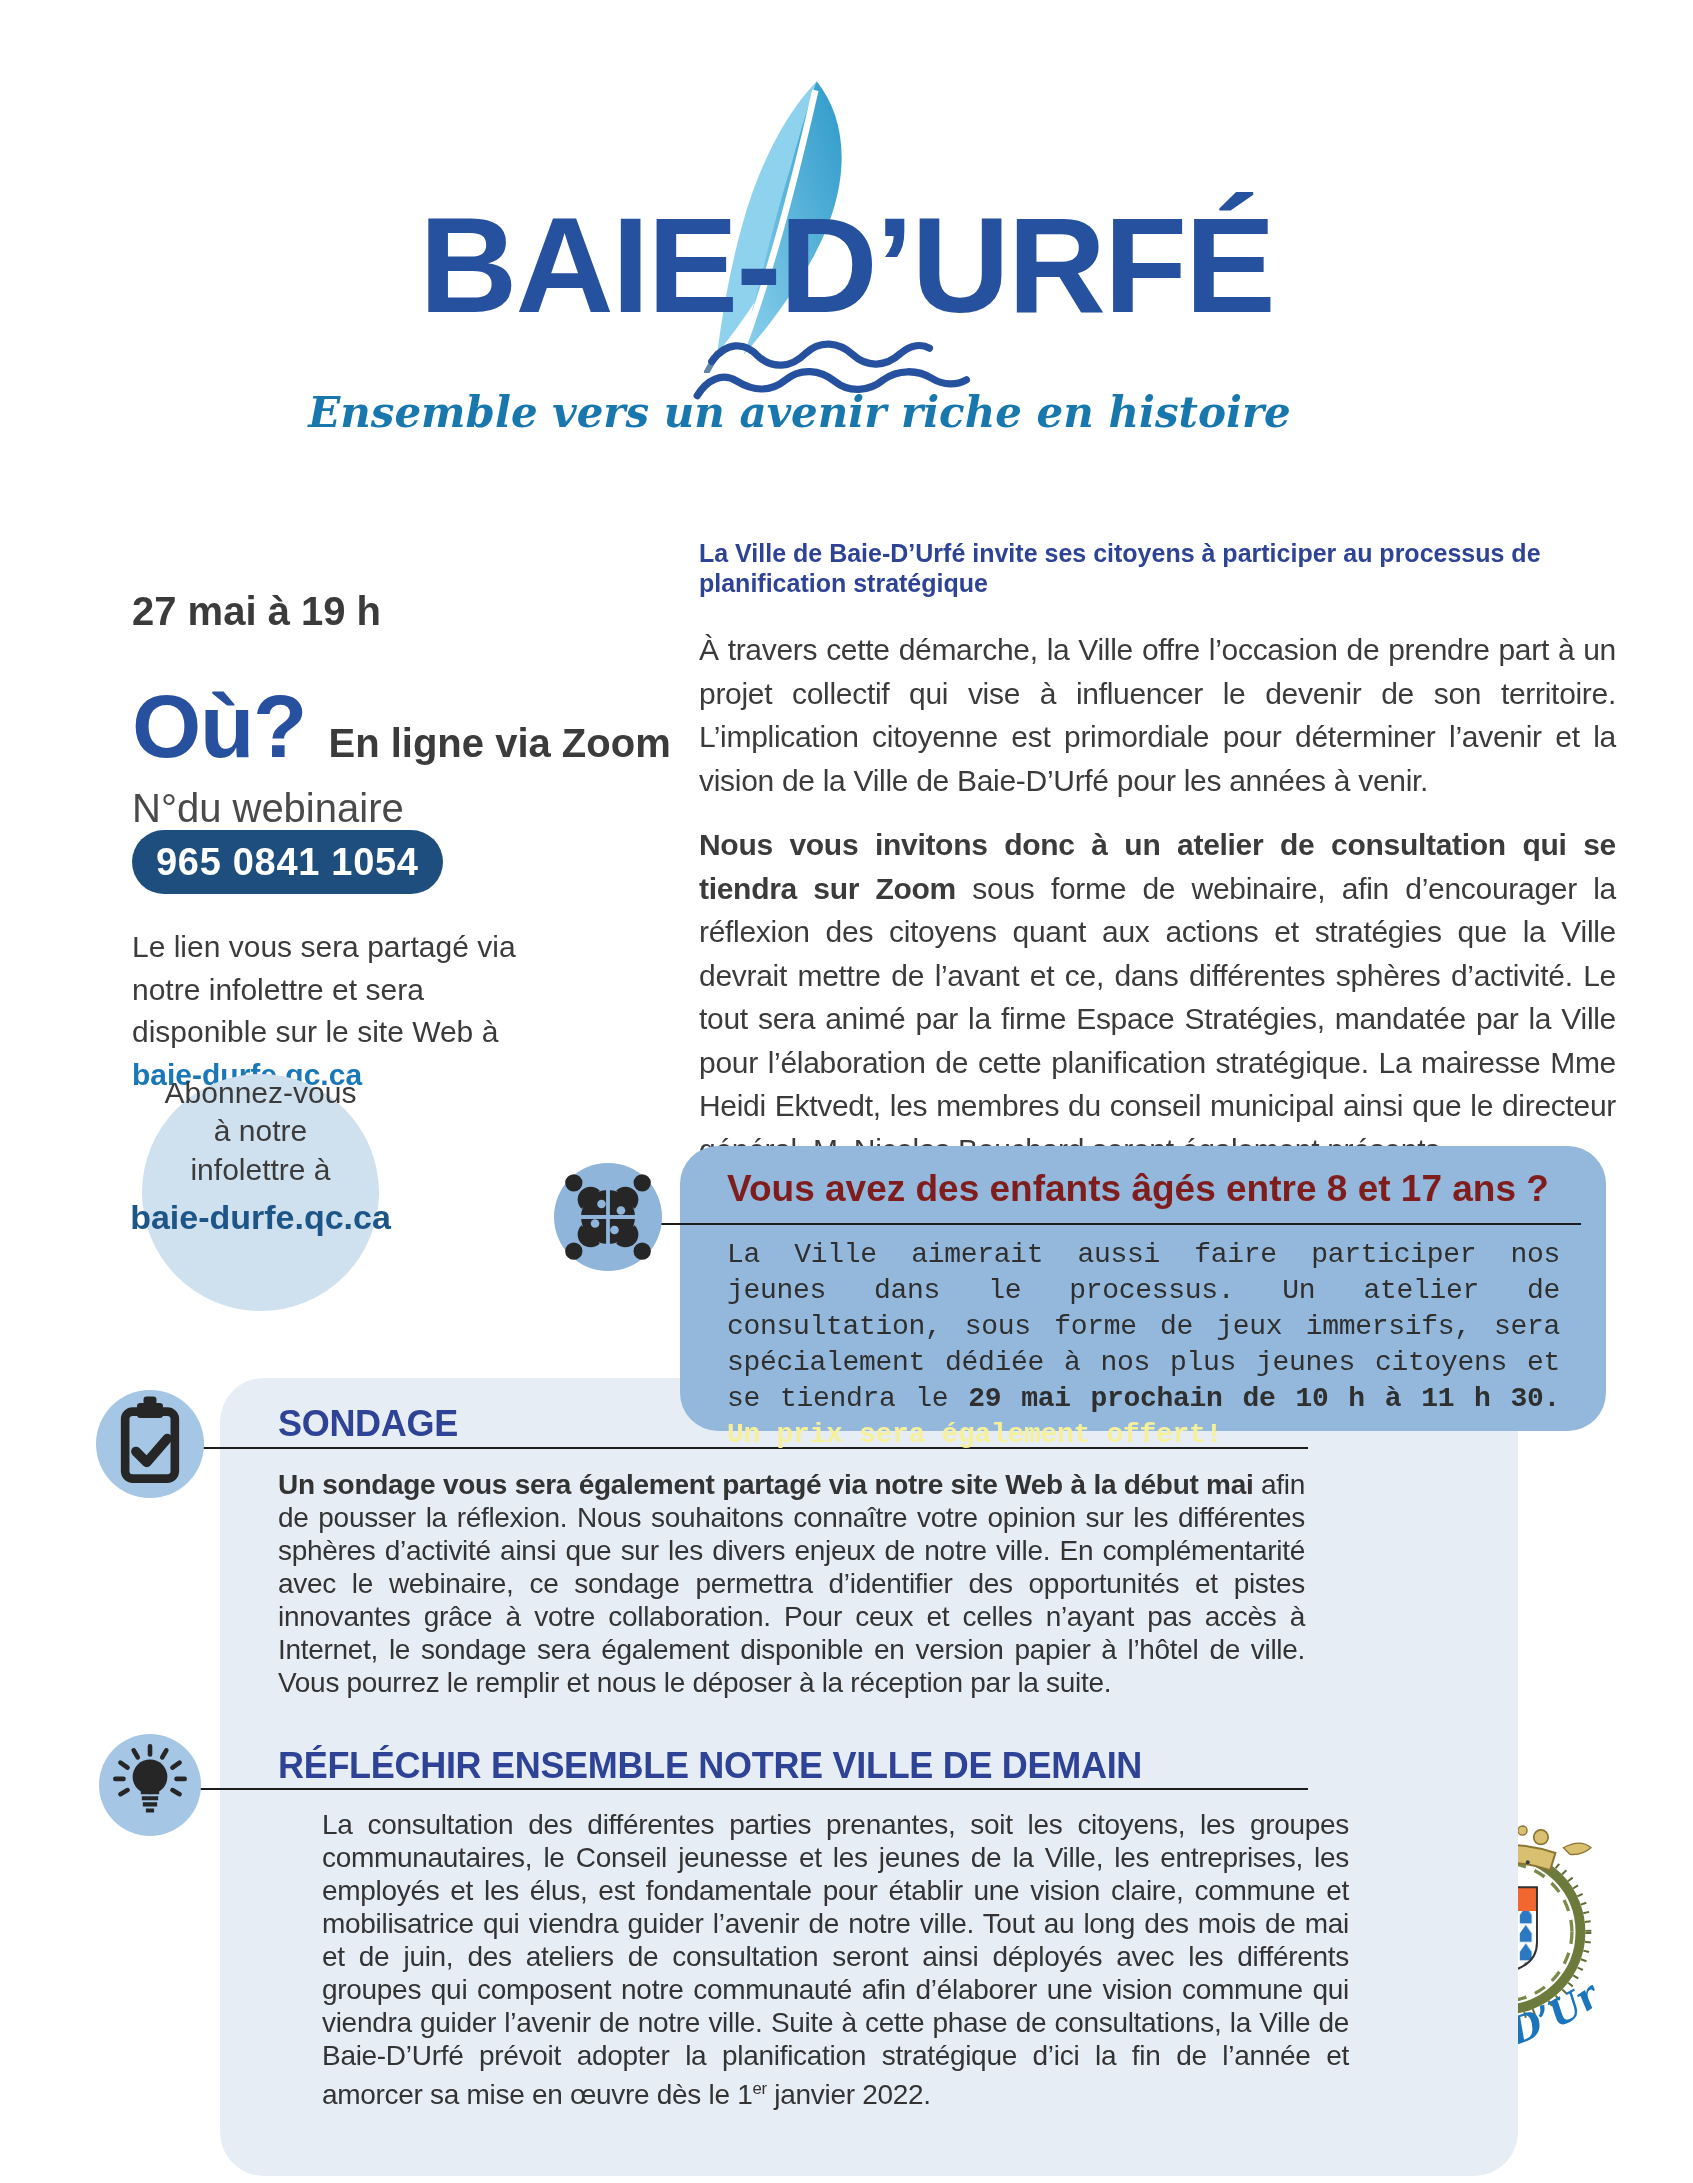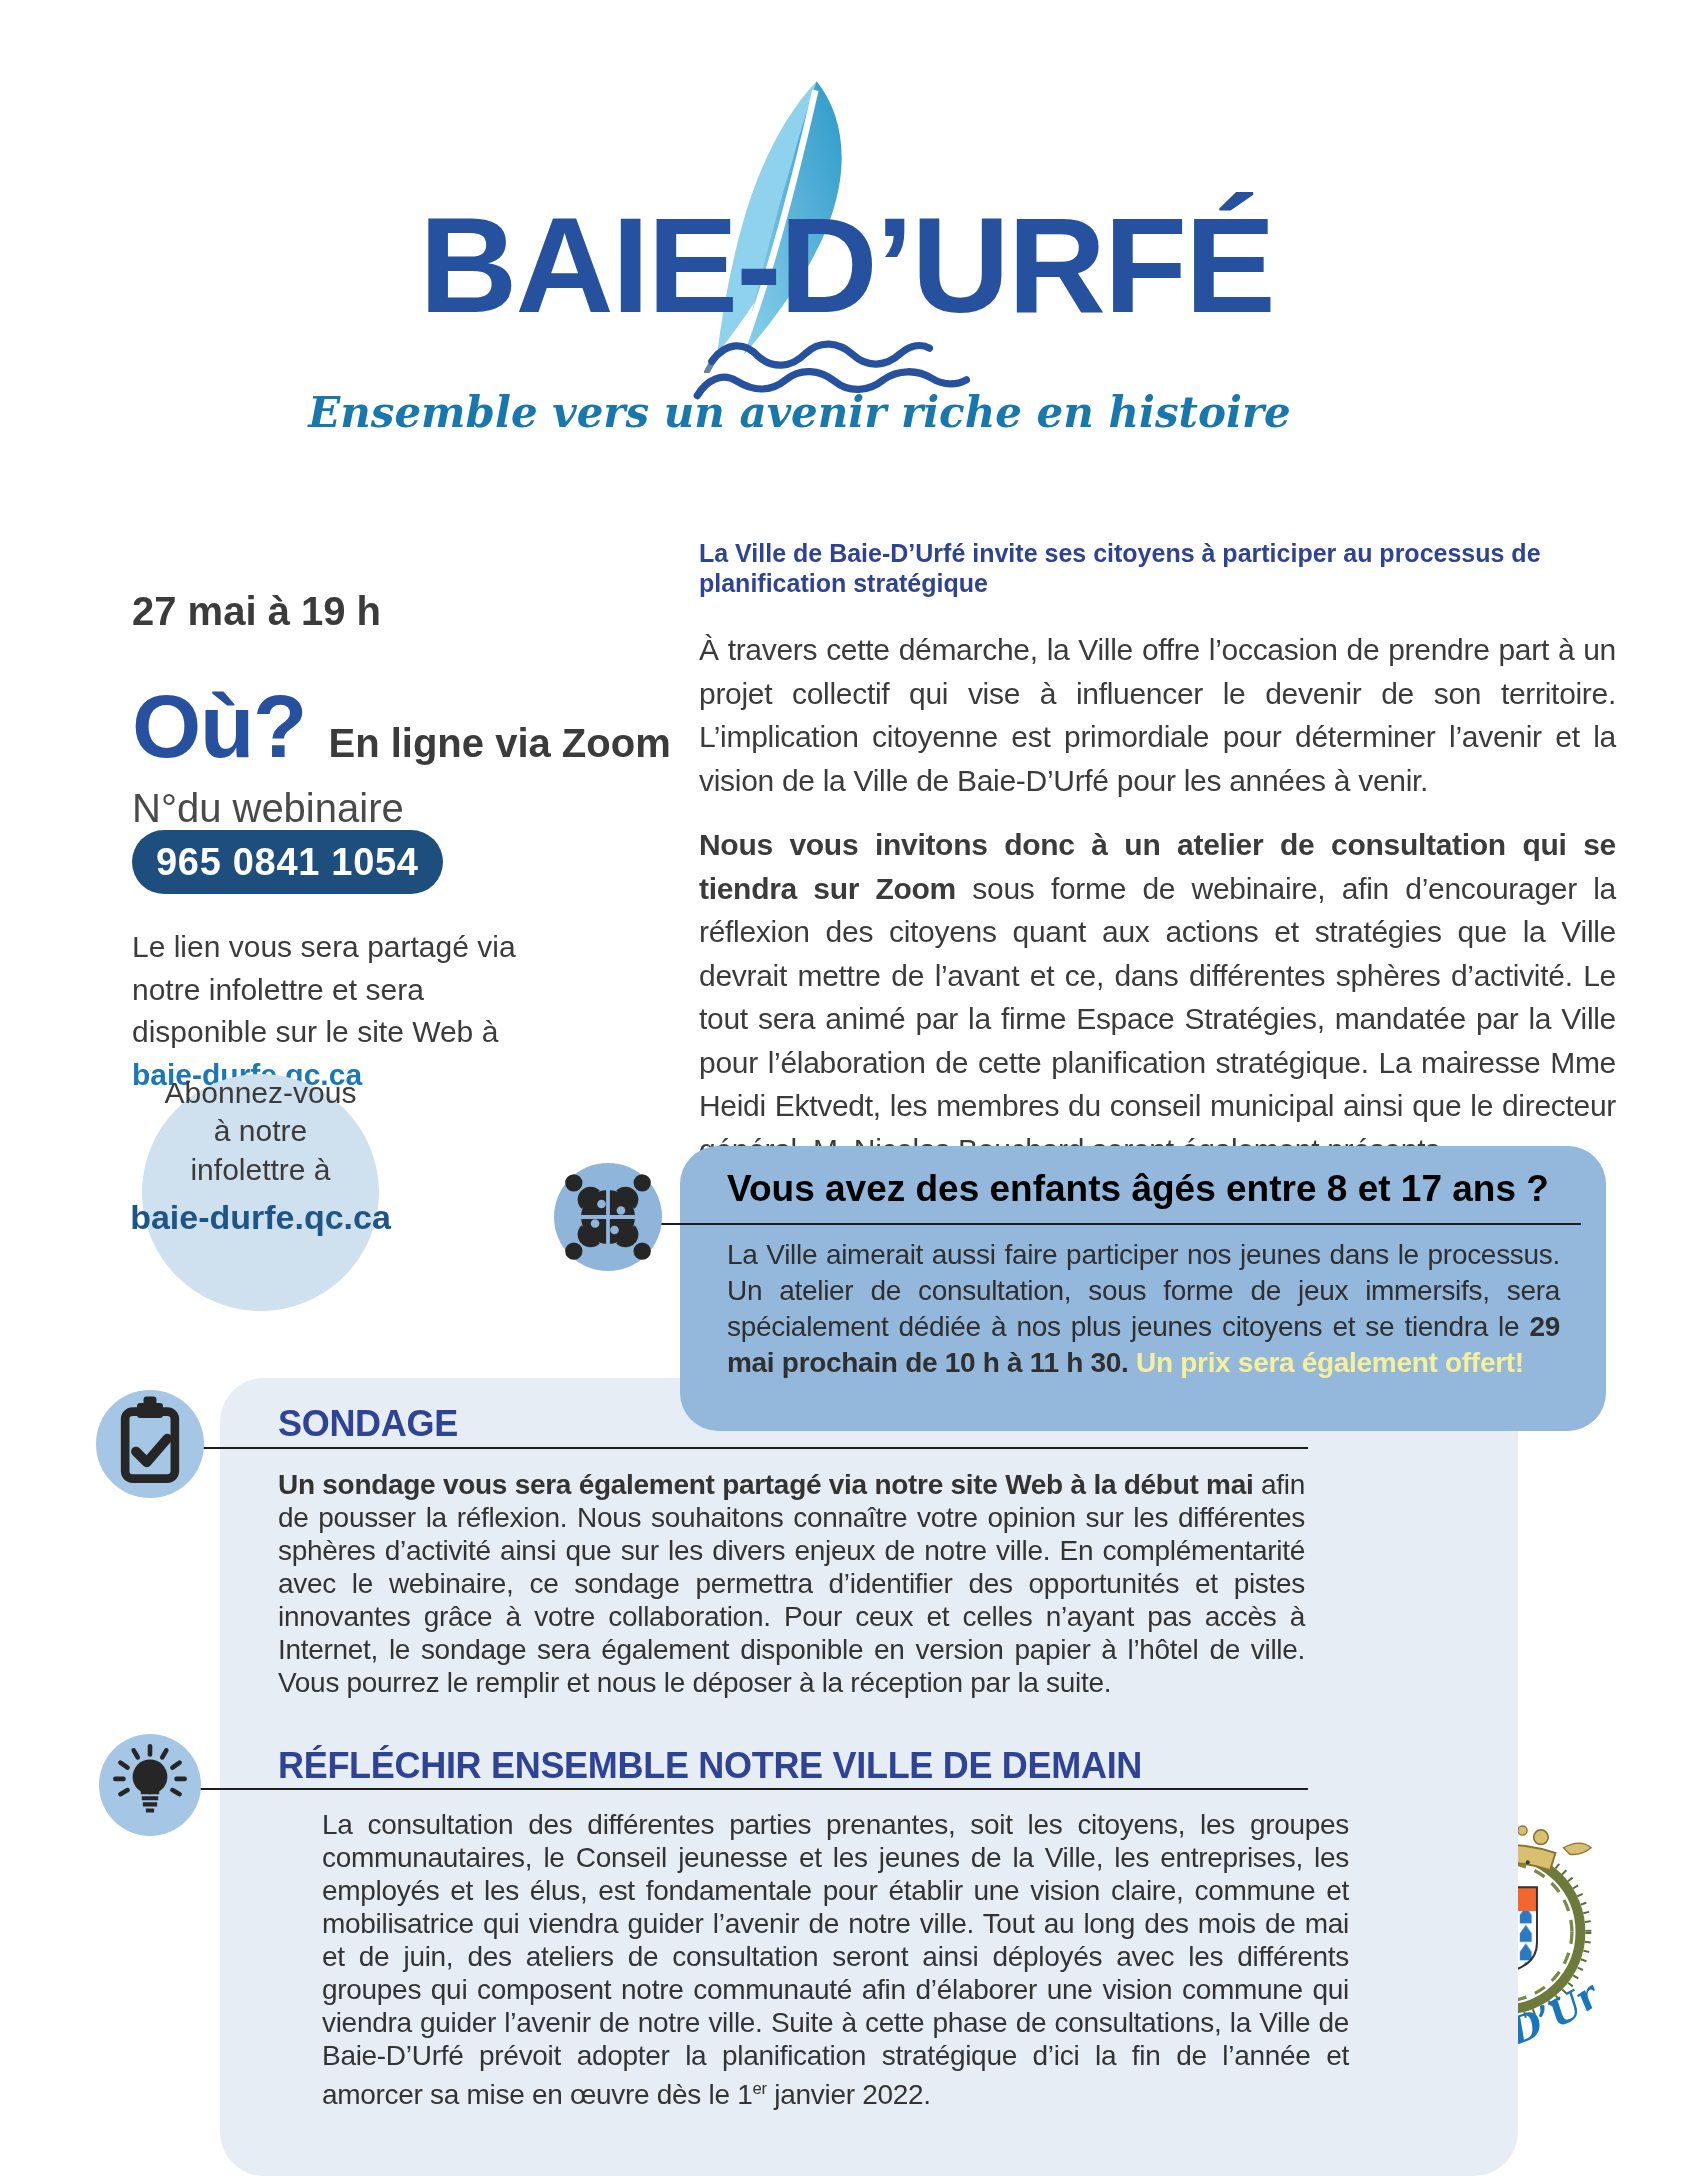--- a/index.html
+++ b/index.html
@@ -35,24 +35,24 @@
   
   .intro-title{position:absolute;left:699px;top:538px;width:920px;font-size:25px;font-weight:700;
                color:#2E4396;line-height:1.2;}
   .intro-p{position:absolute;left:699px;width:917px;font-size:30px;line-height:1.45;
            letter-spacing:-0.3px;text-align:justify;color:#3b3b3b;}
   .p1{top:628px;}
   .p2{top:823px;}
   
   .kids-box{position:absolute;left:680px;top:1146px;width:926px;height:285px;background:#93B8DC;
             border-radius:38px;z-index:2;padding:22.4px 46px 0 47px;box-sizing:border-box;}
-  .kids-title{font-size:37px;font-weight:700;color:#000000;line-height:1.15;white-space:nowrap;}
+  .kids-title{font-size:37px;font-weight:700;color:#7f1d1d;line-height:1.15;white-space:nowrap;}
   .kids-rule{height:2px;background:#1d1d1d;margin:12px 0 0 -108px;width:calc(100% + 129px);}
   .kids-body{margin-top:12px;font-size:28px;line-height:36px;letter-spacing:-0.3px;
-             text-align:justify;color:#2f2f2f;}
+             text-align:justify;color:#2f2f2f;font-family:Liberation Mono, monospace;}
   .kids-bold{font-weight:700;color:#2f2f2f;}
   .kids-hl{font-weight:700;color:#F6F09B;}
   .icon-circle{position:absolute;border-radius:50%;z-index:4;display:flex;align-items:center;justify-content:center;}
   #icon-kids{left:554px;top:1163px;width:108px;height:108px;background:#8FB5DB;}
   #icon-sondage{left:96px;top:1390px;width:108px;height:108px;background:#A5C6E4;}
   #icon-bulb{left:99px;top:1734px;width:102px;height:102px;background:#A5C6E4;}
   
   .big-box{position:absolute;left:220px;top:1378px;width:1298px;height:798px;background:#E7EDF5;
            border-radius:44px;z-index:1;}
   .sec-title{position:absolute;left:58px;font-size:36px;font-weight:700;color:#2E4396;letter-spacing:-0.3px;}

